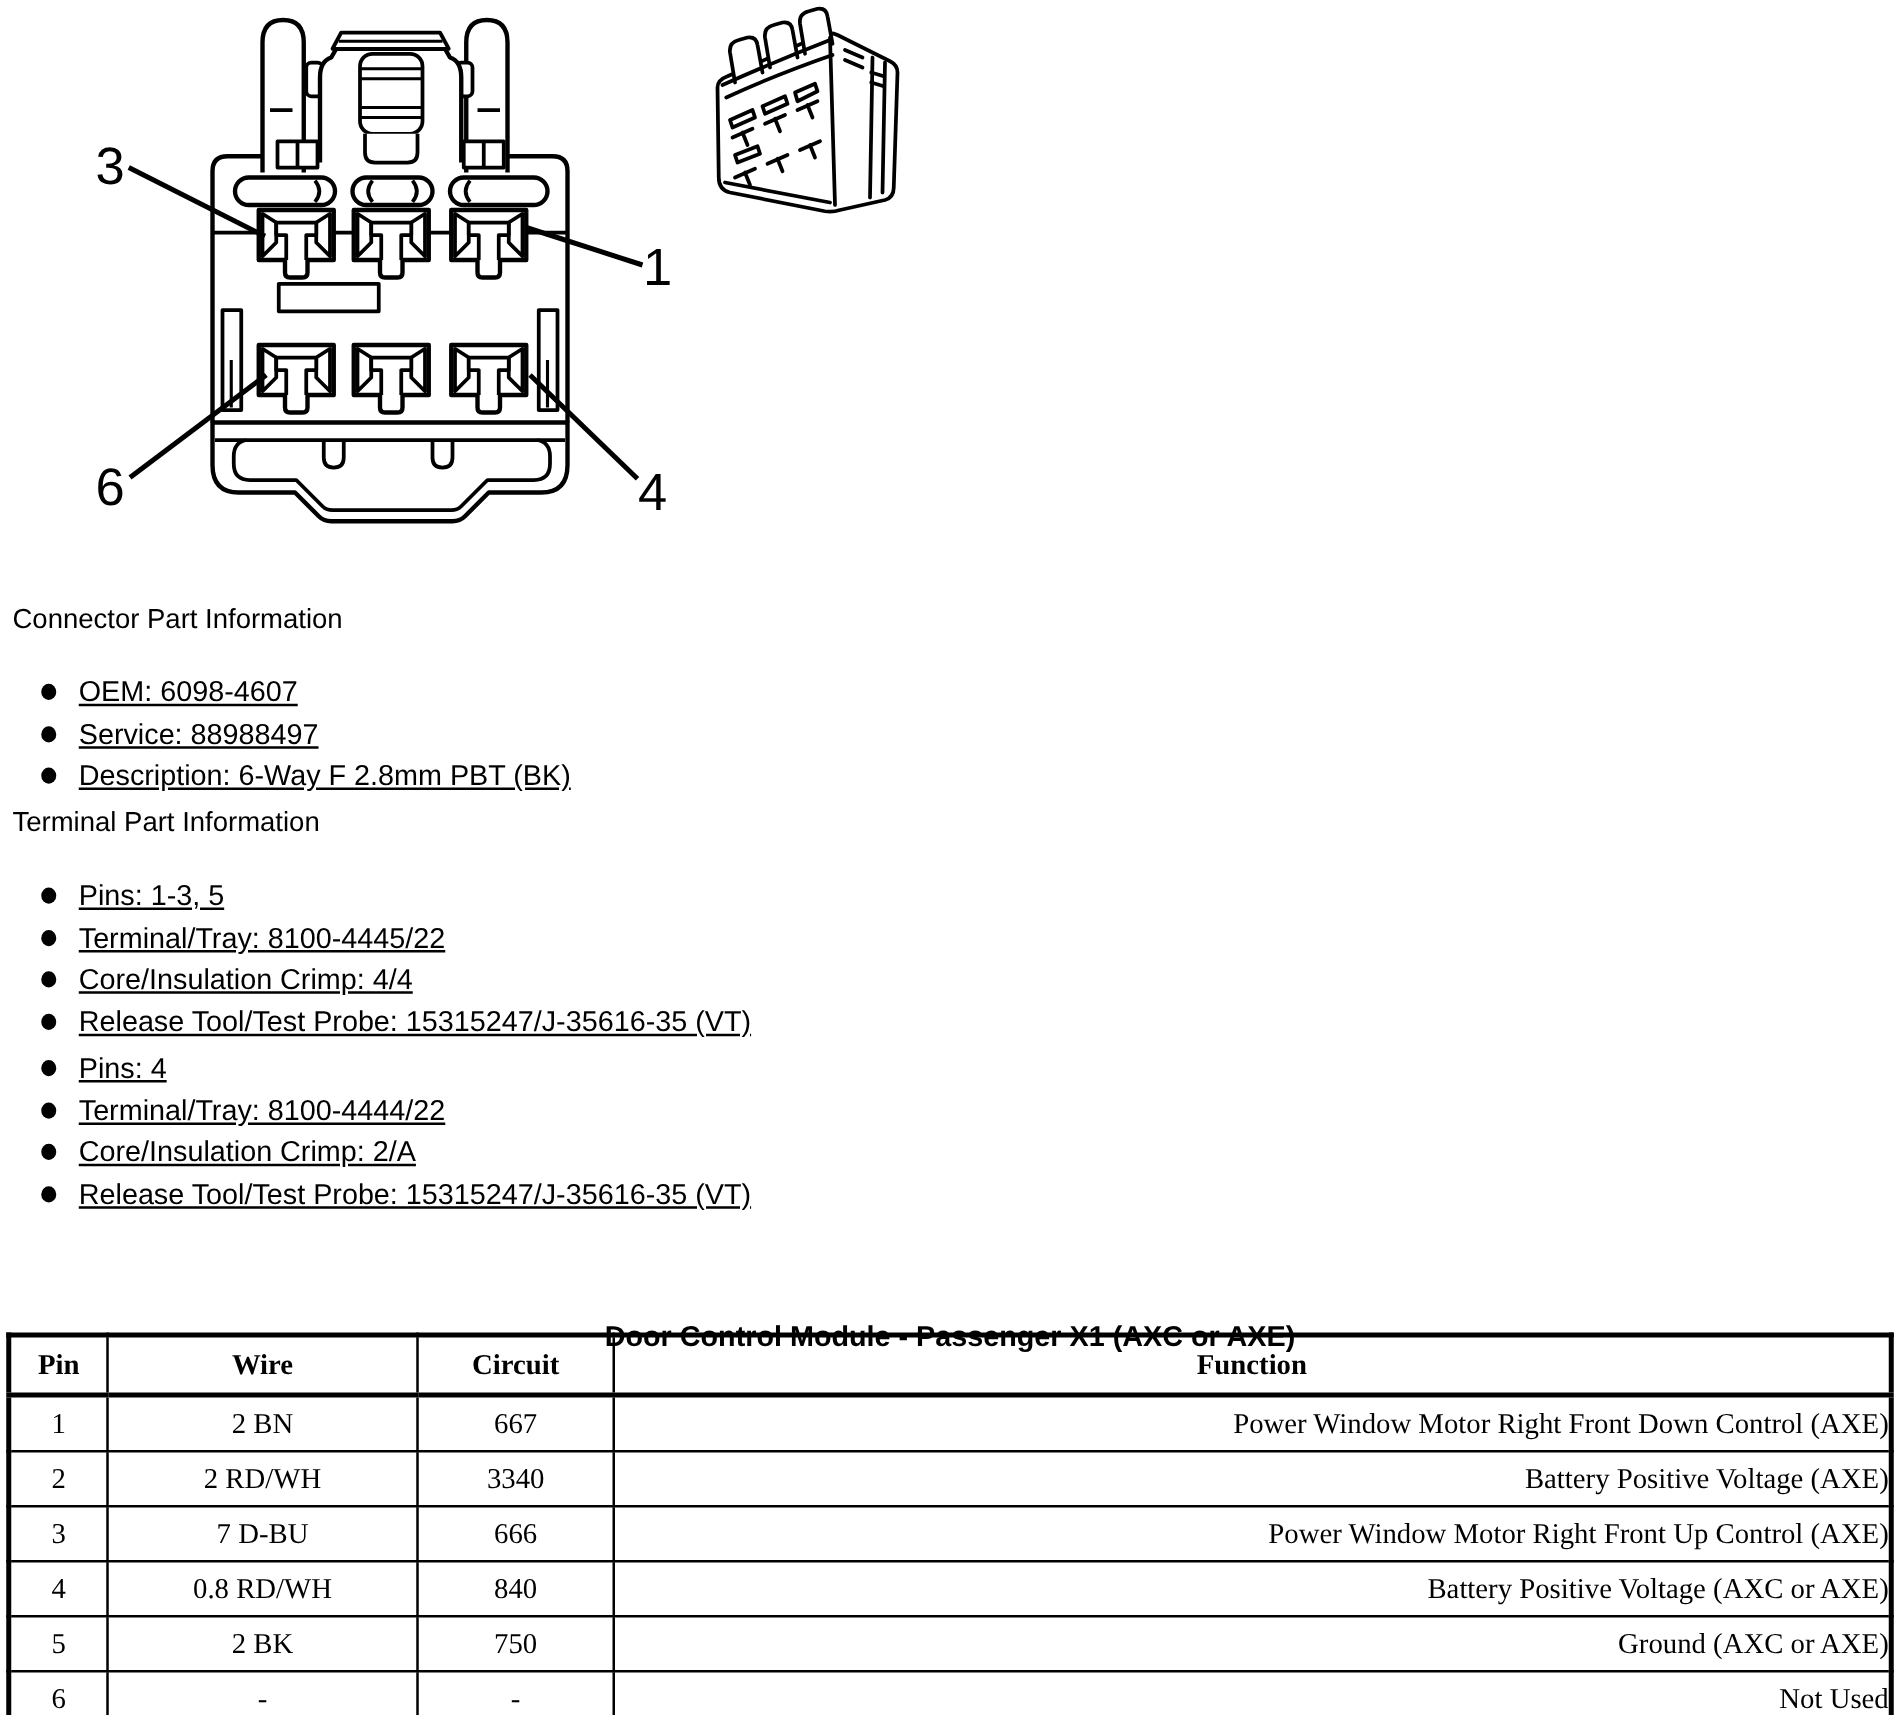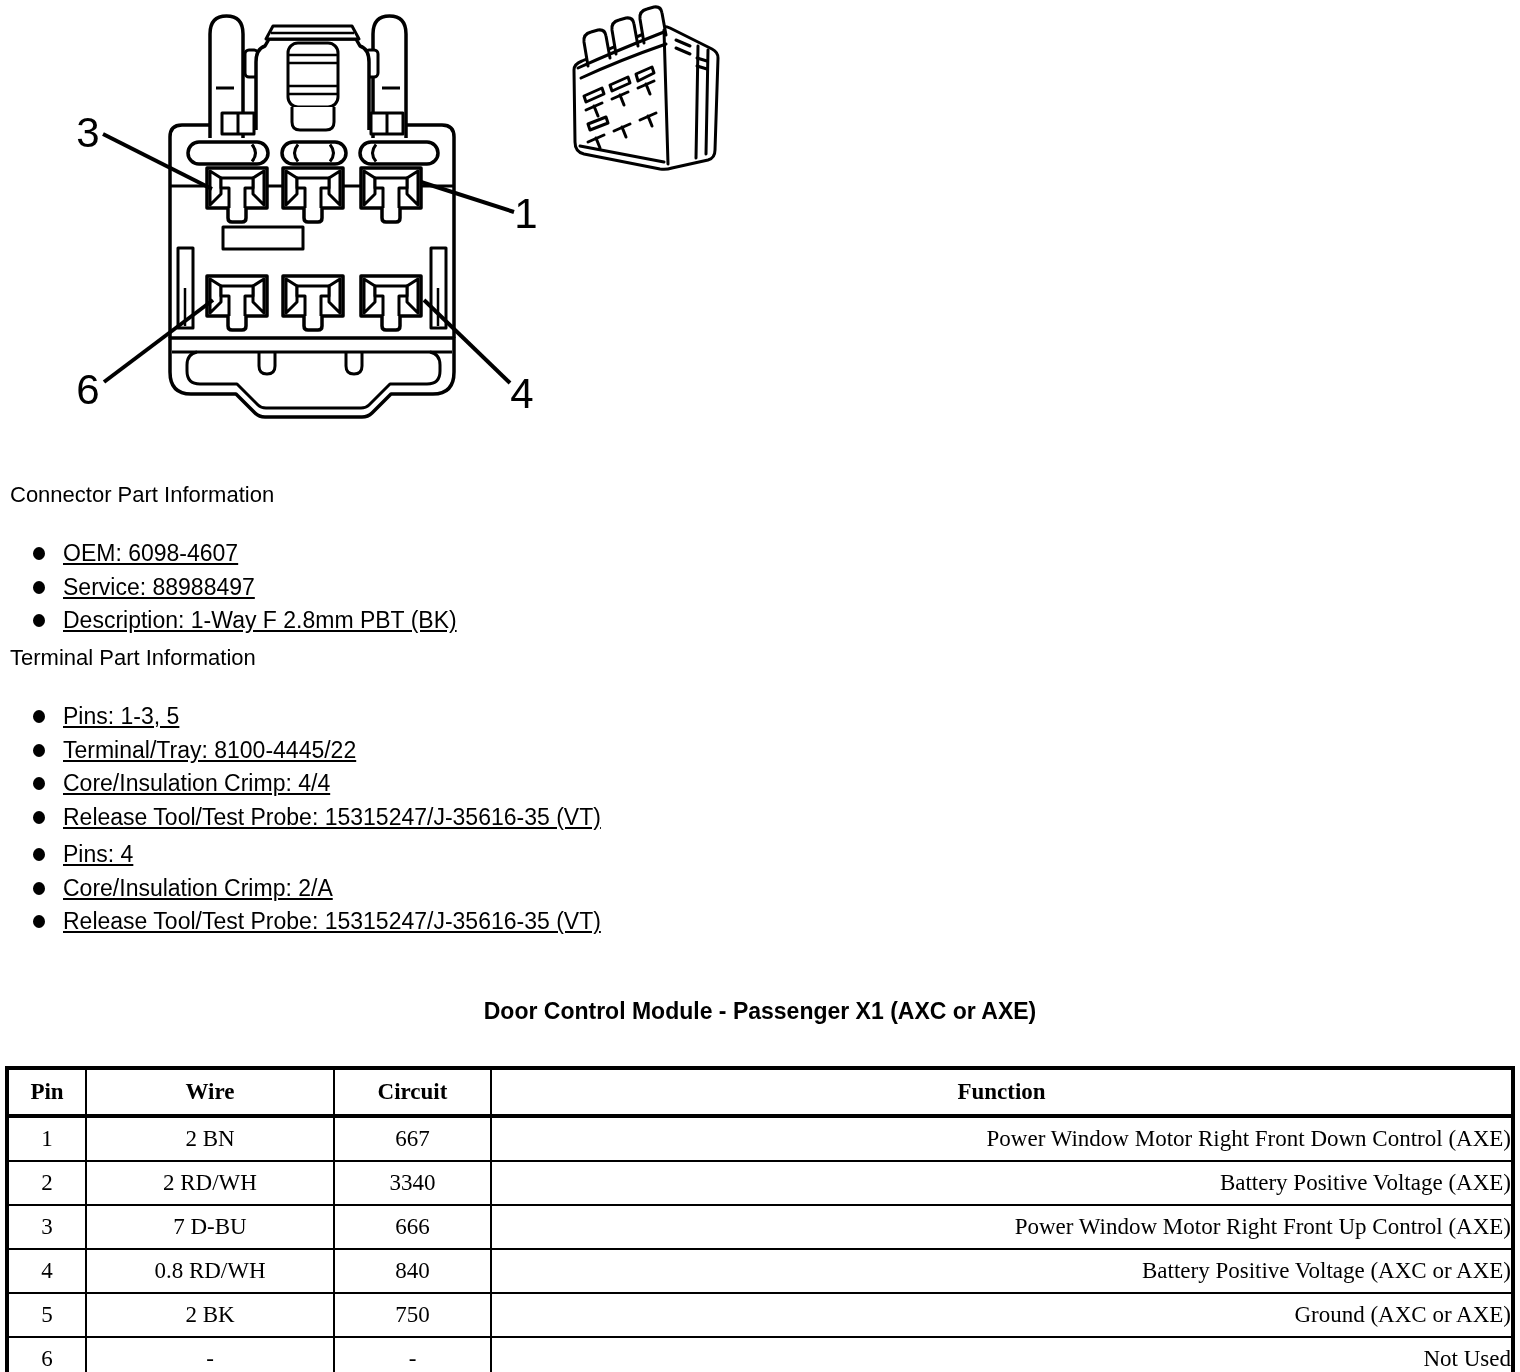--- a/index.html
+++ b/index.html
@@ -4,21 +4,21 @@
 <style>
   html,body{margin:0;padding:0;background:#fff;}
   .page{position:relative;width:1520px;height:1372px;background:#ffffff;
         font-family:"Liberation Sans",sans-serif;color:#000;overflow:hidden;}
   .diagram-wrap{position:absolute;top:0;left:0;width:780px;height:450px;}
   svg text{font-family:"Liberation Sans",sans-serif;}
   h2.sec{position:absolute;left:10px;margin:0;font-size:22px;line-height:30px;font-weight:400;}
   ul.bullets{position:absolute;left:0;margin:0;padding:0;list-style:none;text-decoration:underline;}
   ul.bullets li{display:flex;align-items:center;height:33.5px;padding-left:33px;font-size:23px;}
   .bullet{width:12px;height:13px;border-radius:50%;background:#000;margin-right:18px;flex:0 0 auto;}
-  .tbl-title{position:absolute;top:998px;left:0;width:100%;text-align:center;
+  .tbl-title{position:absolute;top:1056px;left:0;width:100%;text-align:center;
              font-size:23px;font-weight:700;}
   table.pin-table{position:absolute;top:1066px;left:5px;width:1510px;
                   border-collapse:collapse;border:4px solid #000;table-layout:fixed;}
   .pin-table th,.pin-table td{border:2px solid #000;font-size:23px;height:42px;
                   text-align:center;padding:0;overflow:hidden;white-space:nowrap;font-family:Liberation Serif, serif;}
   .pin-table th{height:44px;font-weight:700;border-bottom:4px solid #000;}
   .pin-table td.fn{text-align:right;padding-left:9px;}
 </style>
 </head>
 <body>
@@ -134,21 +134,21 @@
     <li>
         <span class="bullet"></span>
         <span>OEM: 6098-4607</span>
       </li>
     <li>
         <span class="bullet"></span>
         <span>Service: 88988497</span>
       </li>
     <li>
         <span class="bullet"></span>
-        <span>Description: 1-Way F 2.8mm PBT (BK)</span>
+        <span>Description: 6-Way F 2.8mm PBT (BK)</span>
       </li>
   </ul>
 
   <h2 class="sec" style="top:643px">Terminal Part Information</h2>
 
   <ul class="bullets" style="top:700px">
     <li>
         <span class="bullet"></span>
         <span>Pins: 1-3, 5</span>
       </li>
@@ -163,20 +163,24 @@
     <li>
         <span class="bullet"></span>
         <span>Release Tool/Test Probe: 15315247/J-35616-35 (VT)</span>
       </li>
   </ul>
 
   <ul class="bullets" style="top:838px">
     <li>
         <span class="bullet"></span>
         <span>Pins: 4</span>
+      </li>
+    <li>
+        <span class="bullet"></span>
+        <span>Terminal/Tray: 8100-4444/22</span>
       </li>
     <li>
         <span class="bullet"></span>
         <span>Core/Insulation Crimp: 2/A</span>
       </li>
     <li>
         <span class="bullet"></span>
         <span>Release Tool/Test Probe: 15315247/J-35616-35 (VT)</span>
       </li>
   </ul>

